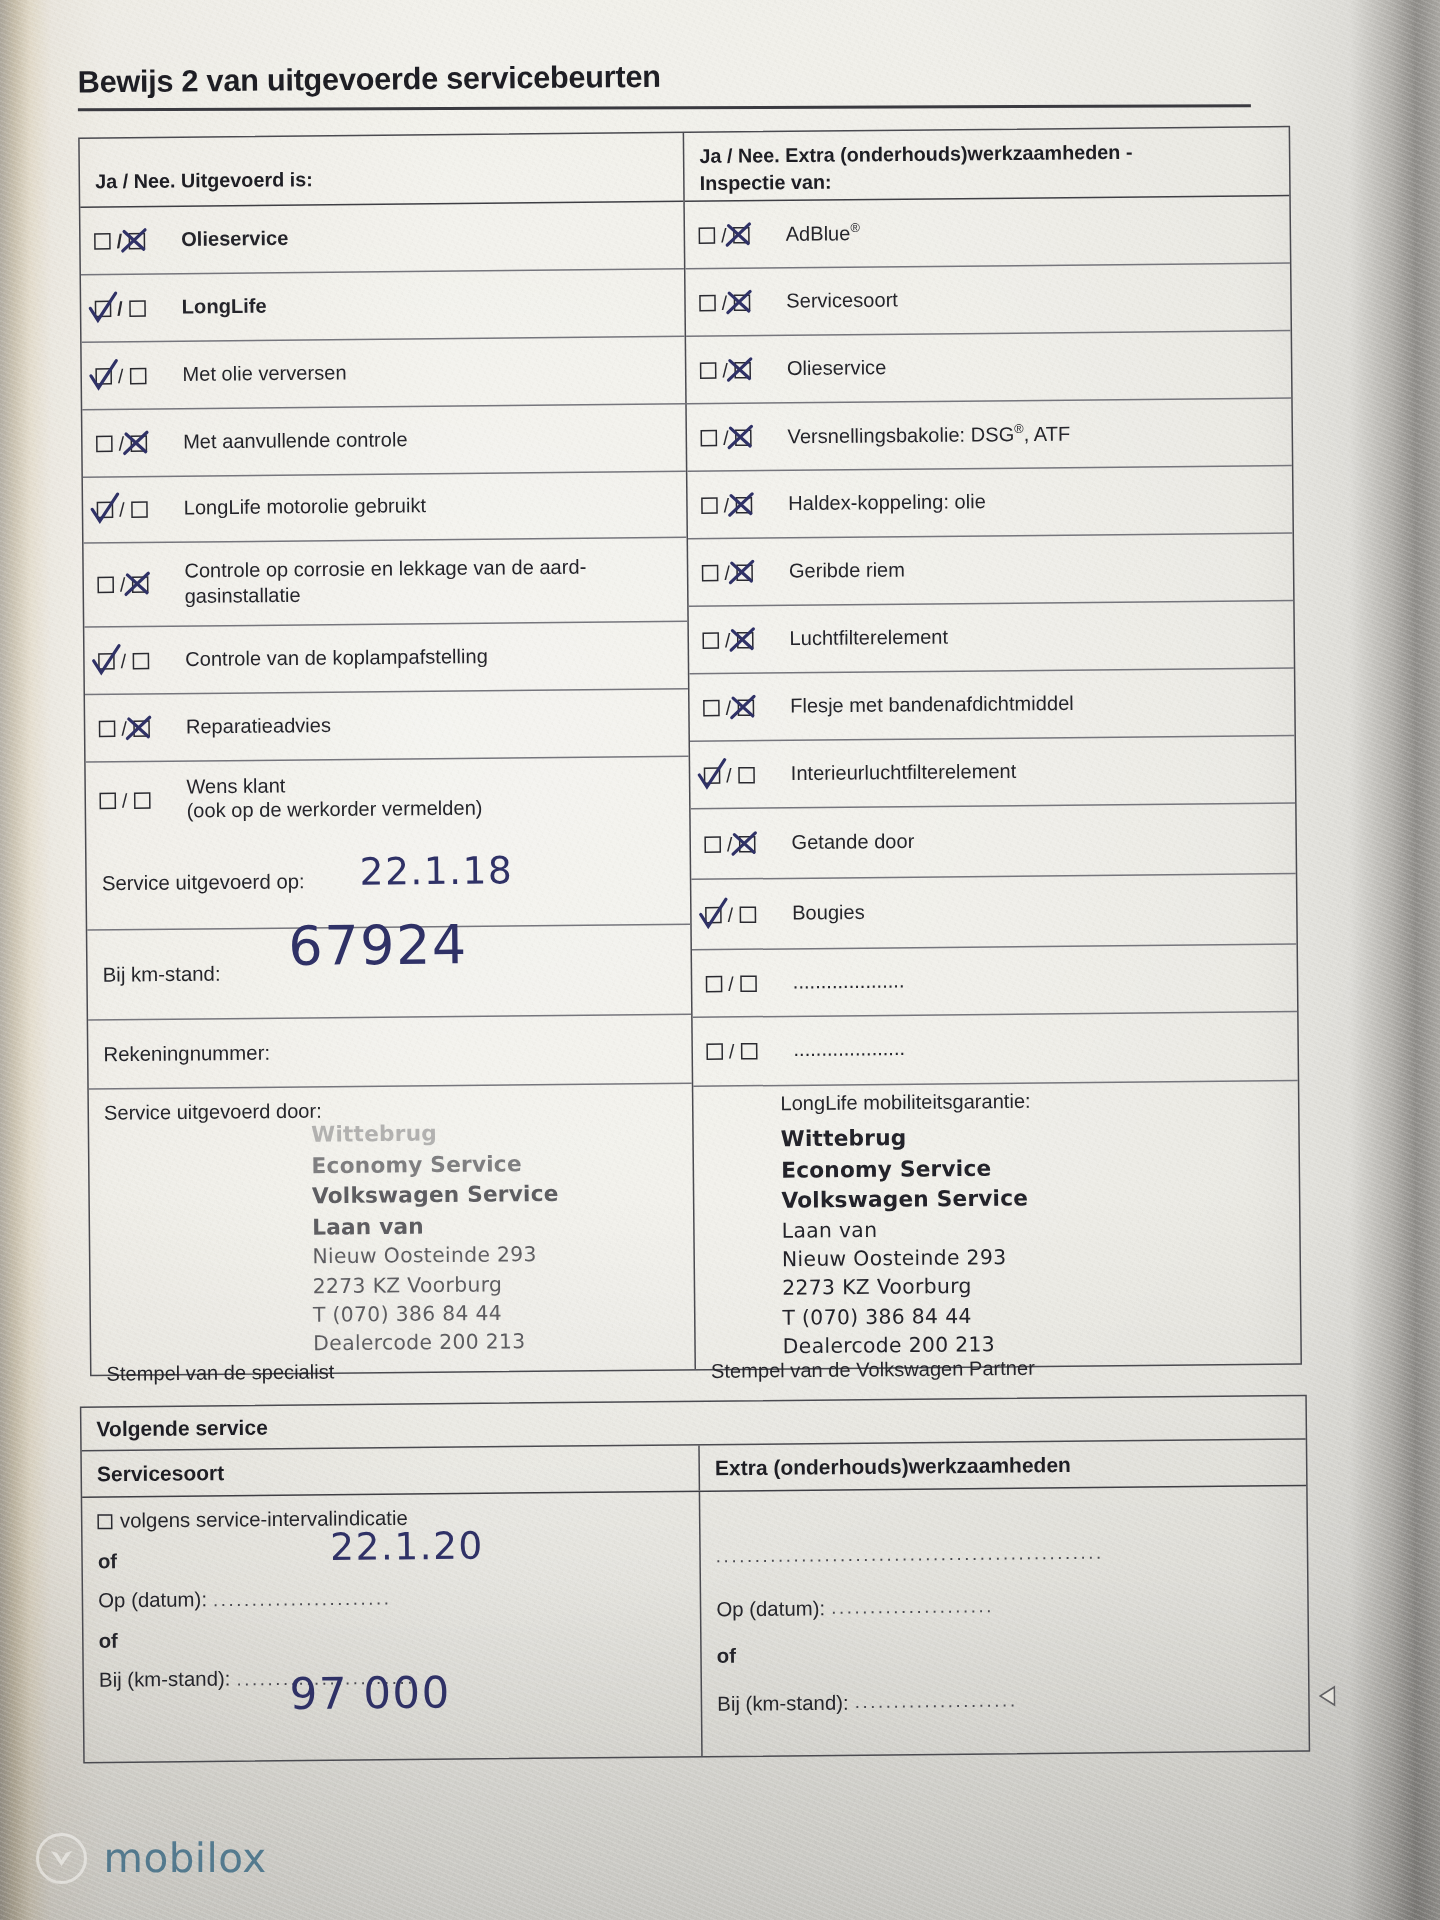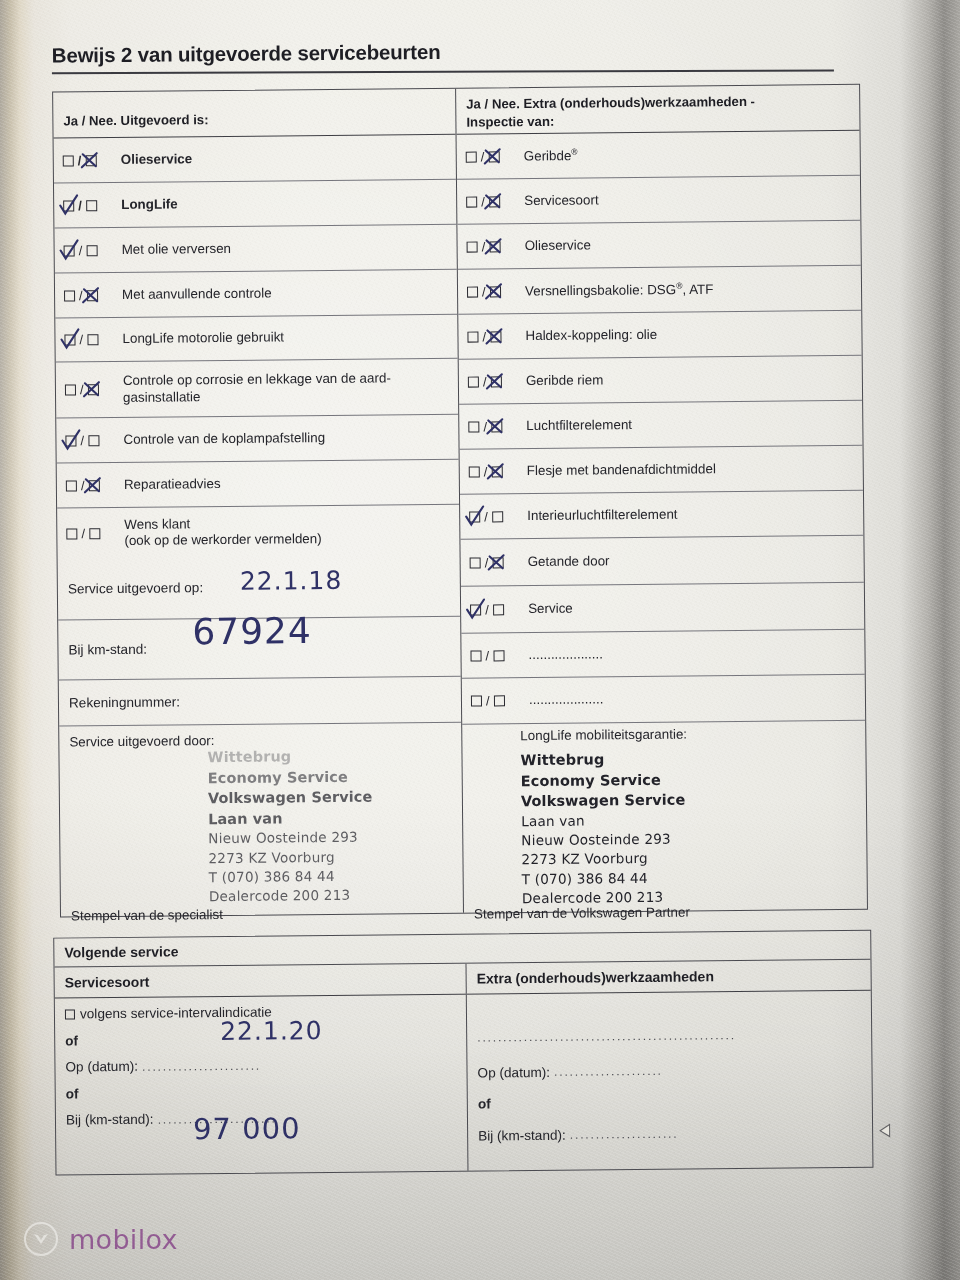--- a/index.html
+++ b/index.html
@@ -218,21 +218,21 @@
     position:absolute; left:24px; top:1222px;
     display:flex; align-items:center; gap:11px;
     opacity:.62;
   }
   #wm-logo {
     width:34px;height:34px;border-radius:50%;
     border:2.4px solid #f2f1ee;
     display:flex;align-items:center;justify-content:center;
   }
   #wm-text {
-    font-size:27px; color:#701a75; letter-spacing:.3px;
+    font-size:27px; color:#0c4a6e; letter-spacing:.3px;
     font-family:"DejaVu Sans", sans-serif;
   }
 </style>
 </head>
 <body>
 
 <div id="photo"></div>
 <div id="curve"></div>
 <div id="grain"></div>
 
@@ -422,21 +422,21 @@
             <div class="boxes">
               <span class="cb"></span>
               <span class="slash">/</span>
               <span class="cb"></span>
               <span class="tick" style="left: 16px; top: -3px;">
                 <svg width="26" height="24" viewBox="0 0 26 24">
                   <path d="M3 17 L18 3 M4 4 L17 16" stroke="#2f3166" stroke-width="2.1" fill="none" stroke-linecap="round"></path>
                 </svg>
               </span>
             </div>
-            <div class="lbl"><span>Geribde</span><sup class="reg">®</sup></div>
+            <div class="lbl"><span>AdBlue</span><sup class="reg">®</sup></div>
           </div>
           <div class="row" style="height: 45px;">
             <div class="boxes">
               <span class="cb"></span>
               <span class="slash">/</span>
               <span class="cb"></span>
               <span class="tick" style="left: 16px; top: -3px;">
                 <svg width="26" height="24" viewBox="0 0 26 24">
                   <path d="M3 17 L18 3 M4 4 L17 16" stroke="#2f3166" stroke-width="2.1" fill="none" stroke-linecap="round"></path>
                 </svg>
@@ -552,21 +552,21 @@
             <div class="boxes">
               <span class="cb"></span>
               <span class="slash">/</span>
               <span class="cb"></span>
               <span class="tick" style="left: -5px; top: -4px;">
                 <svg width="26" height="24" viewBox="0 0 26 24">
                   <path d="M2 11 L7 19 L19 1" stroke="#2f3166" stroke-width="2.1" fill="none" stroke-linecap="round"></path>
                 </svg>
               </span>
             </div>
-            <div class="lbl"><span>Service</span></div>
+            <div class="lbl"><span>Bougies</span></div>
           </div>
           <div class="row" style="height: 45px;">
             <div class="boxes">
               <span class="cb"></span>
               <span class="slash">/</span>
               <span class="cb"></span>
             </div>
             <div class="lbl"><span>....................</span></div>
           </div>
           <div class="row" style="height: 45px;">

